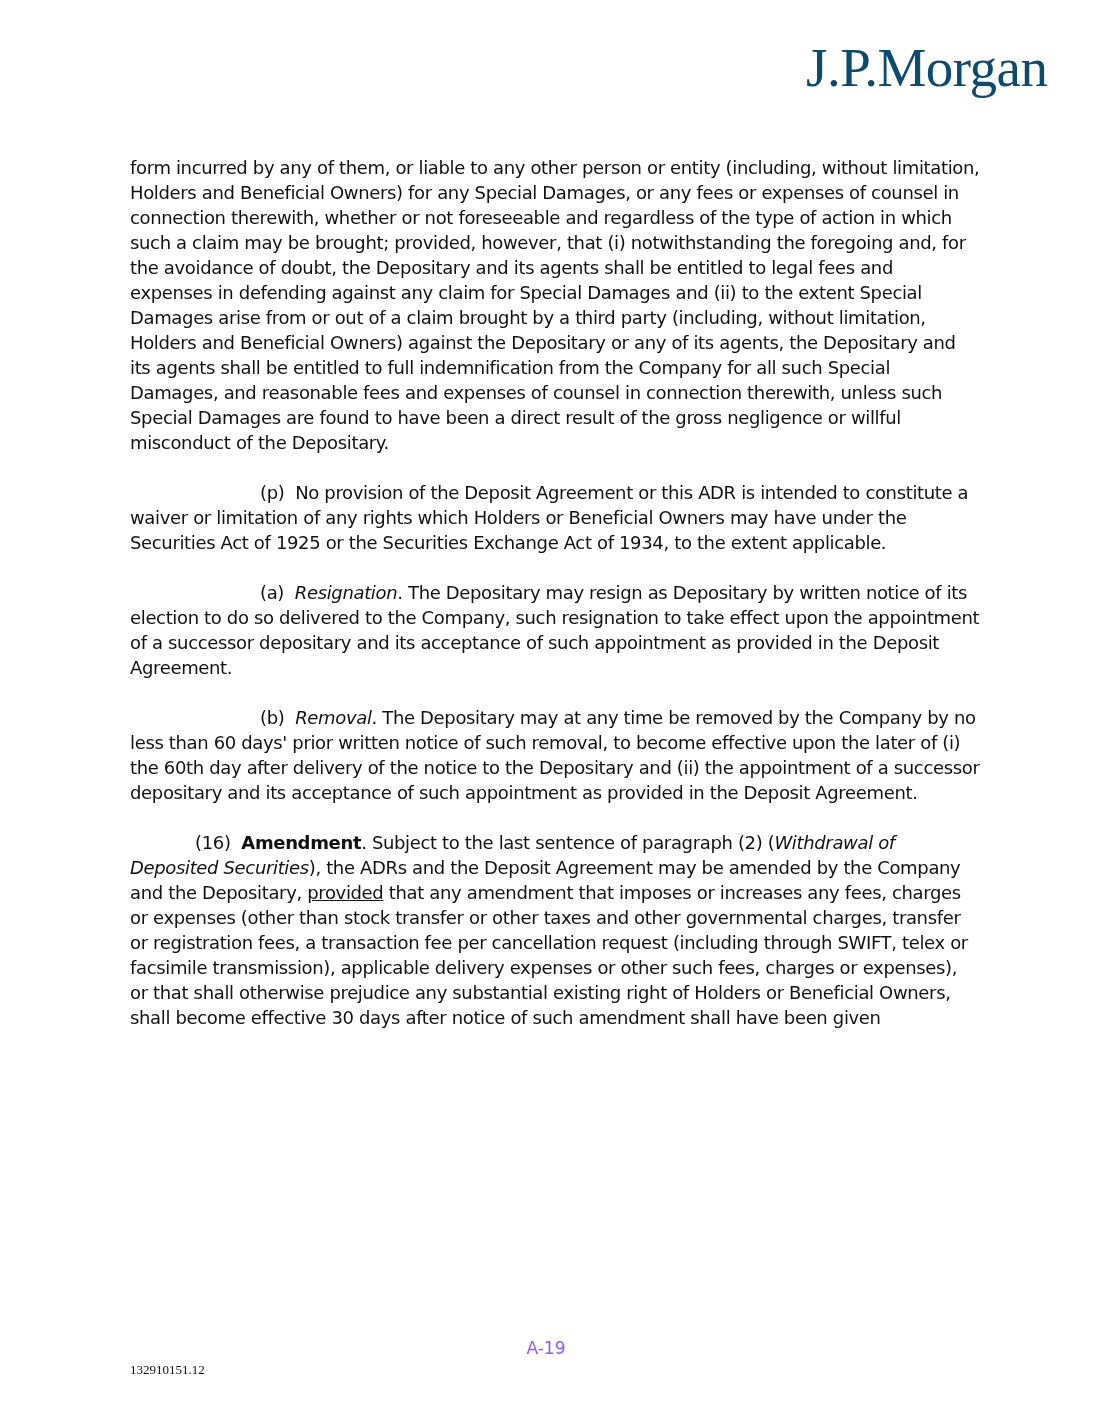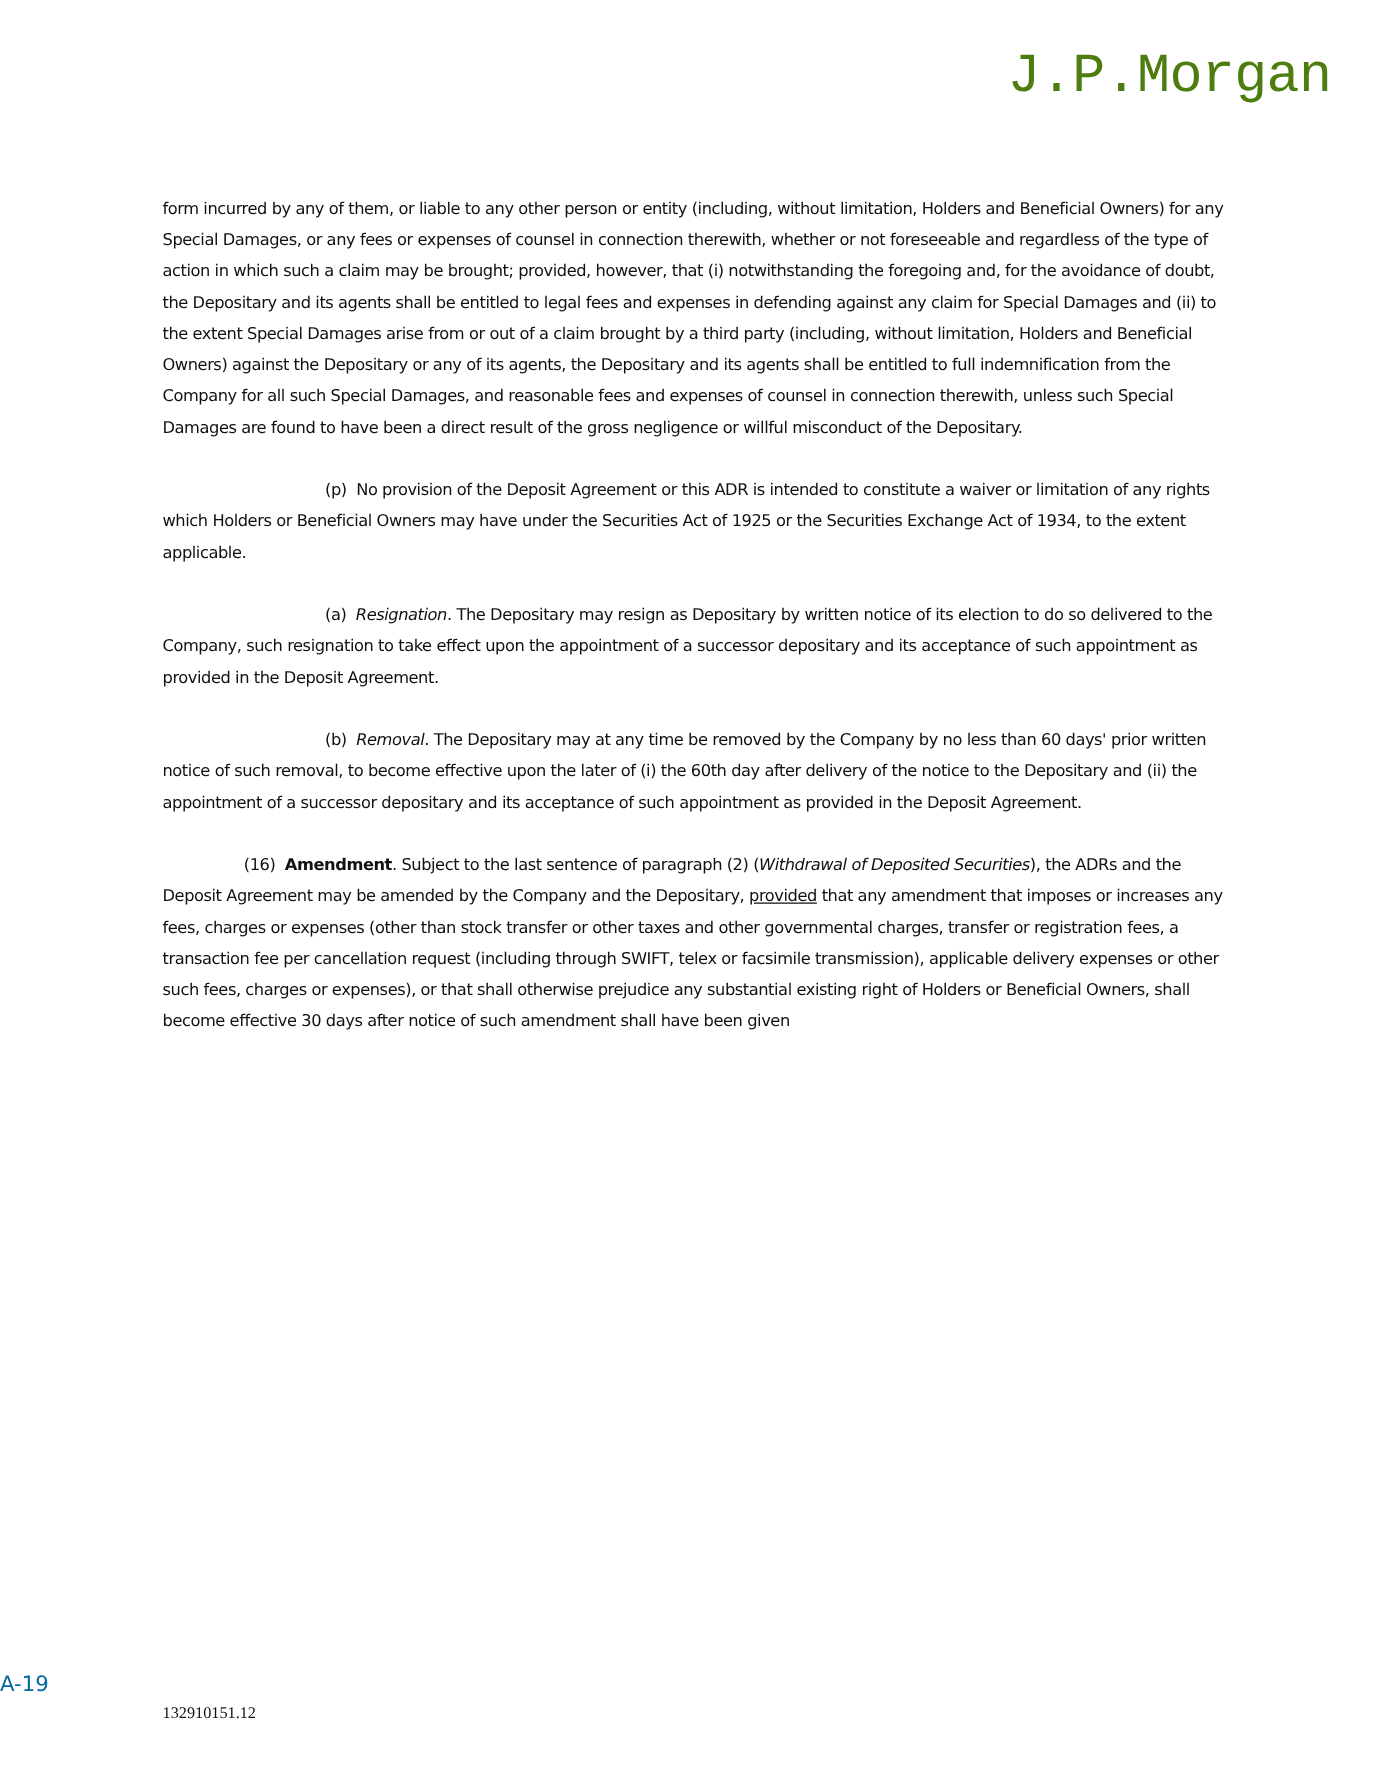--- a/index.html
+++ b/index.html
@@ -1,39 +1,39 @@
 <!DOCTYPE html>
 <html><head>
   <meta charset="utf-8">
   <style>
     html, body { margin: 0; padding: 0; background: #ffffff; }
     body { width: 1100px; height: 1424px; position: relative; overflow: hidden; }
     .logo {
       position: absolute; left: 806px; top: 40px;
-      font-family: Liberation Mono, monospace;
-      font-size: 44px; color: #4d7c0f; letter-spacing: -0.5px;
+      font-family: Liberation Serif, serif;
+      font-size: 55px; color: #0c4a6e; letter-spacing: -0.5px;
       line-height: 1;
     }
     .content {
       position: absolute; left: 130px; top: 155px; width: 850px;
       font-family: "DejaVu Sans", "Liberation Sans", sans-serif;
-      font-size: 13px; line-height: 25px; color: #111111;
+      font-size: 18px; line-height: 25px; color: #111111;
       letter-spacing: -0.35px;
     }
     .content p { margin: 0 0 25px 0; }
     .indent-para { text-indent: 130px; }
     .indent-head { text-indent: 65px; }
     b { font-weight: bold; }
     i { font-style: italic; }
     u { text-decoration: underline; }
     .page-num {
       position: absolute; left: 0; width: 1092px; top: 1338px;
-      text-align: left;
+      text-align: center;
       font-family: "DejaVu Sans", "Liberation Sans", sans-serif;
-      font-size: 17px; color: #0369a1;
+      font-size: 17px; color: #8b5cf6;
     }
     .doc-id {
       position: absolute; left: 130px; top: 1362px;
       font-family: "Liberation Serif", "DejaVu Serif", serif;
       font-size: 13px; color: #111;
     }
   </style>
 </head>
 <body>
 

